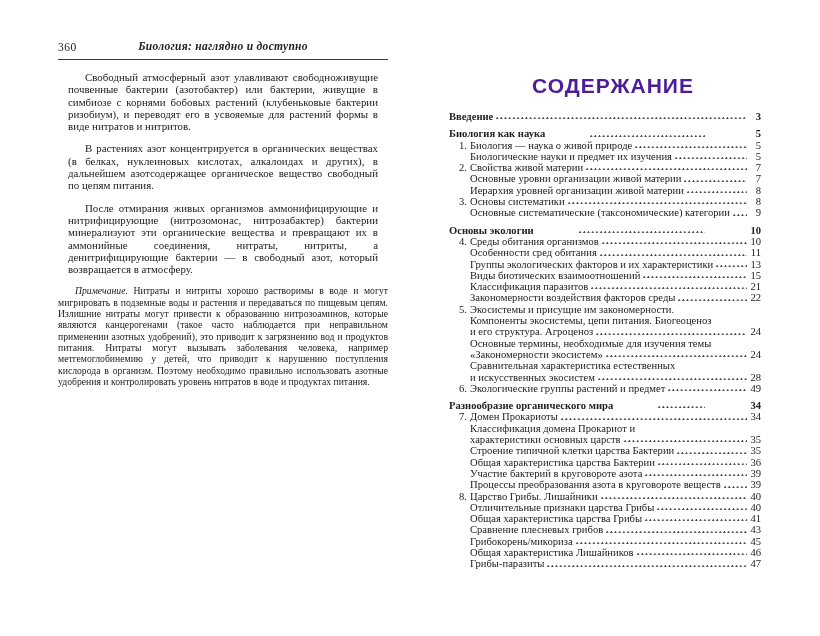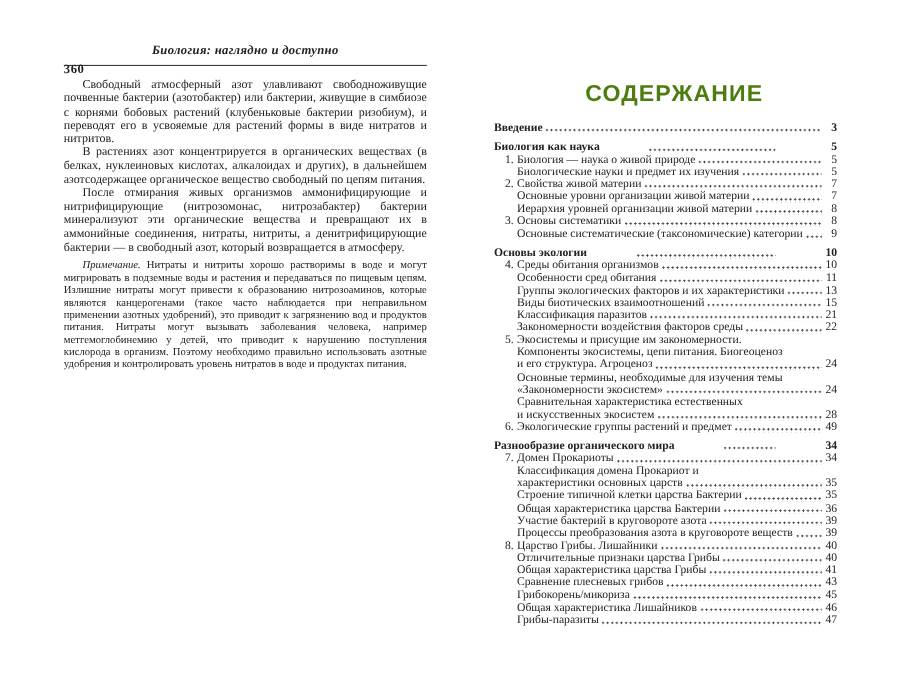--- a/index.html
+++ b/index.html
@@ -14,40 +14,40 @@
   }
 
   
   .page-left { position: absolute; left: 58px; top: 40px; width: 330px; }
   .pg-header {
     position: relative;
     padding-bottom: 7px;
     border-bottom: 1.2px solid #3c3c3c;
   }
   .pg-num {
-    position: absolute; left: 0; top: 17px;
-    font-weight: bold; font-size: 11.5px; letter-spacing: 0.5px;
+    position: absolute; left: 0; top: 1px;
+    font-weight: normal; font-size: 11.5px; letter-spacing: 0.5px;
   }
   .run-title {
     display: block; text-align: center;
     font-style: italic; font-weight: bold;
     font-size: 11.5px; letter-spacing: 0.3px;
   }
   .body-text { margin-top: 11px; font-size: 10.9px; line-height: 12.3px; text-align: justify; }
-  .para { margin: 0; text-indent: 17px; }
+  .para { margin: 10px; text-indent: 17px; }
   .note { margin: 5px 0 0 0; font-size: 9.7px; line-height: 11.3px; text-indent: 17px; text-align: justify; }
   .note-label { font-style: italic; }
 
   
   .page-right { position: absolute; left: 449px; top: 75px; width: 312px; }
   .toc-title {
     margin: 0 0 0 16px; text-align: center;
     font-family: "Liberation Sans", sans-serif;
     font-weight: bold; font-size: 21px; line-height: 21px;
-    letter-spacing: 1px; color: #4d7c0f;
+    letter-spacing: 1px; color: #4c1d95;
   }
   .toc { margin-top: 15px; font-size: 10.6px; line-height: 11.3px; }
   .toc-row { display: flex; align-items: flex-end; }
   .toc-row.gap { margin-top: 6px; gap: 42px; }
   .toc-row.chapter { font-weight: bold; }
   .toc-row.item { padding-left: 10px; }
   .toc-row.sub  { padding-left: 21px; }
   .num { flex: none; width: 11px; }
   .txt { flex: none; white-space: nowrap; }
   .leader {

